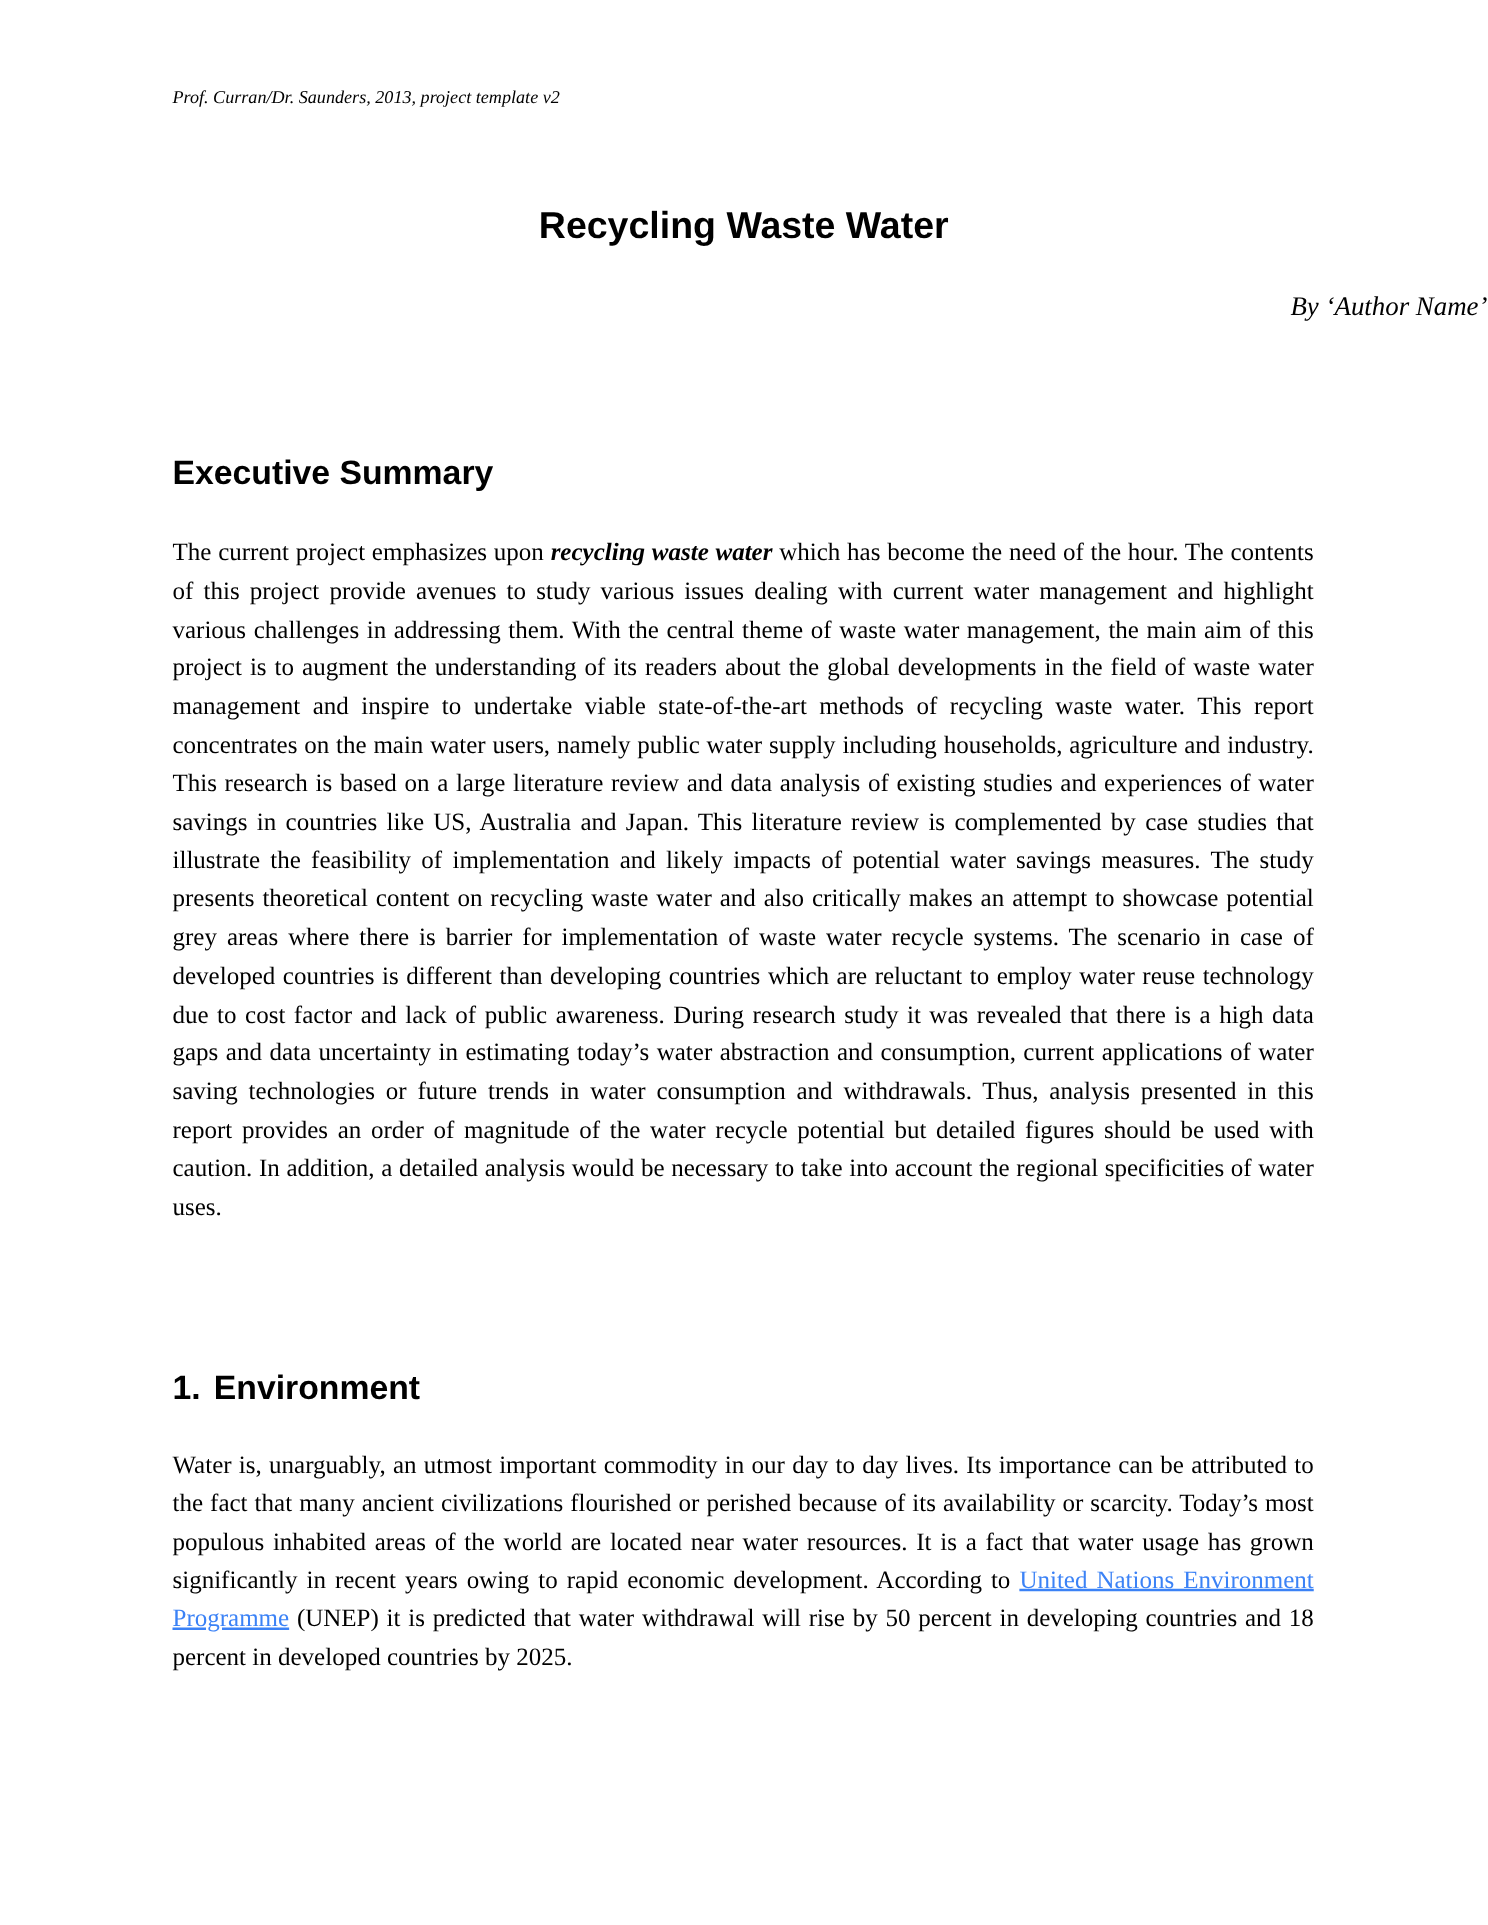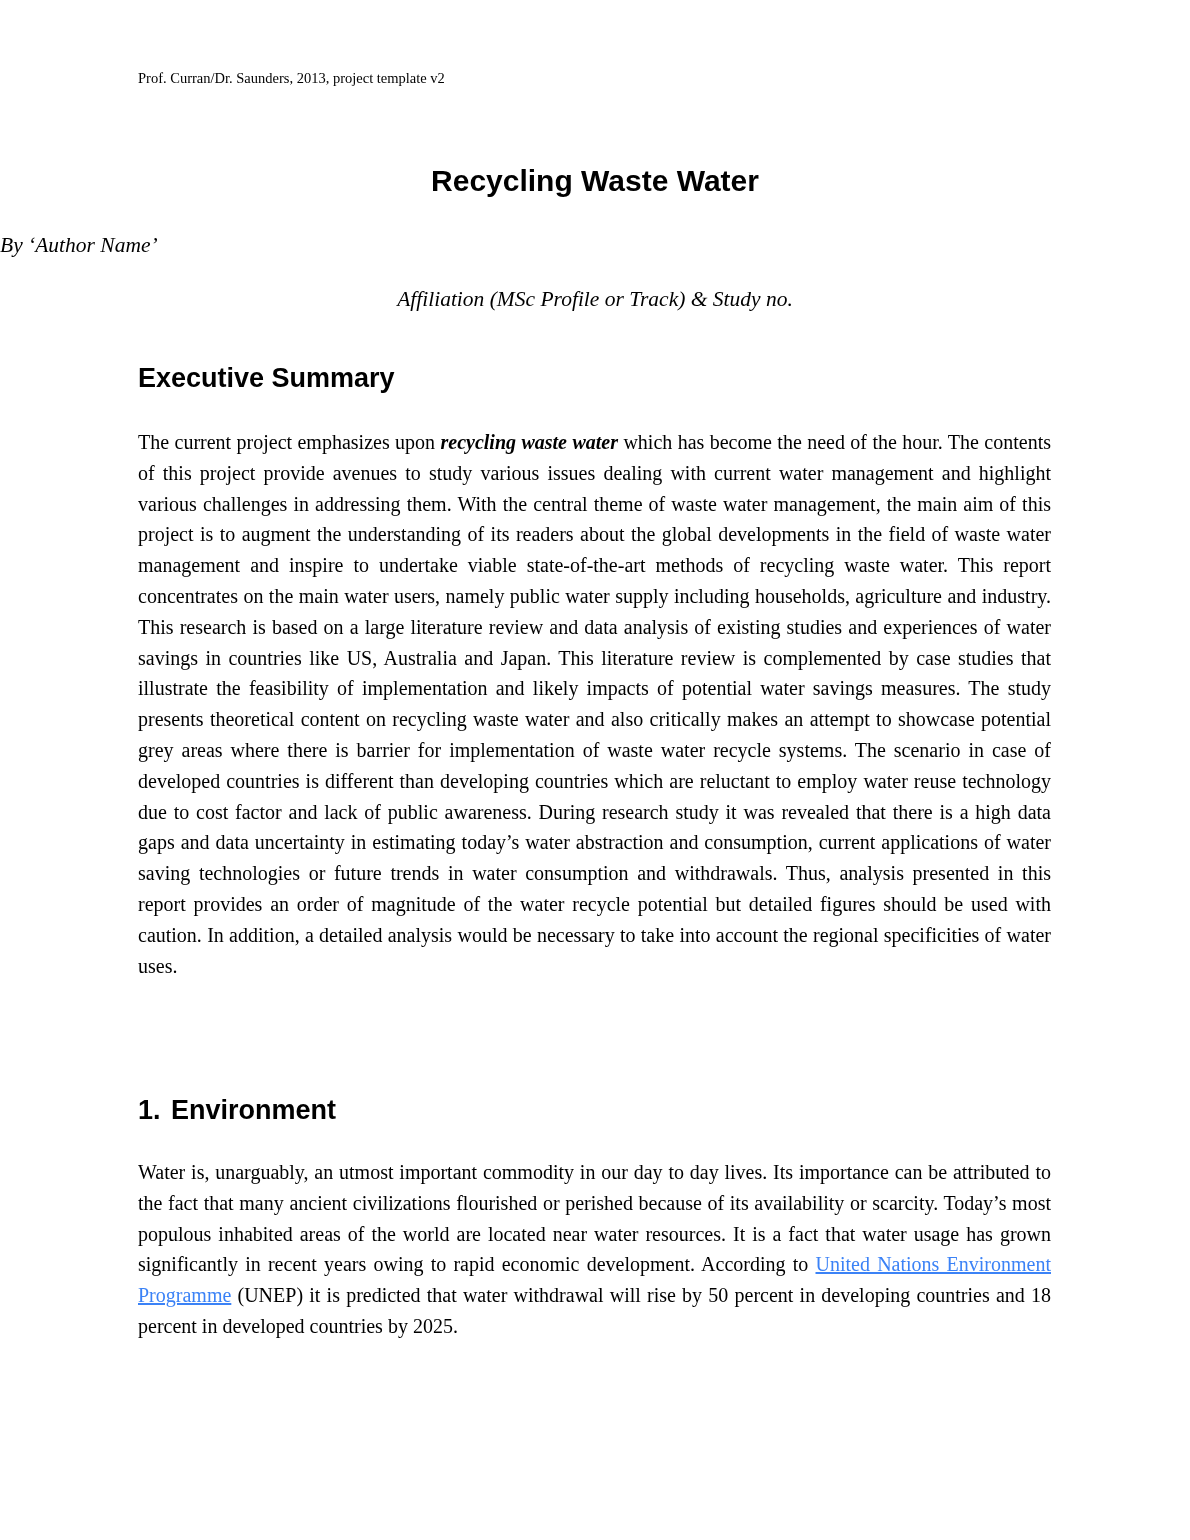--- a/index.html
+++ b/index.html
@@ -1,27 +1,27 @@
 <!DOCTYPE html>
 <html><head>
 <meta charset="utf-8">
 <style>
   html, body { margin: 0; padding: 0; background: #ffffff; }
   body { width: 1190px; height: 1540px; position: relative; overflow: hidden; color: #000; }
   .page { position: absolute; left: 0; top: 0; width: 1190px; height: 1540px; }
   .header-note {
     position: absolute; left: 138px; top: 69px;
-    font-family: "Liberation Serif", serif; font-size: 14.5px; line-height: 18px;
+    font-family: "Liberation Serif", serif; font-size: 14.5px; line-height: 18px; font-style: italic;
   }
   .title {
     position: absolute; left: 0; width: 1190px; top: 163px; text-align: center;
     font-family: "Liberation Sans", sans-serif; font-weight: bold; font-size: 30px; line-height: 36px;
   }
   .byline {
-    position: absolute; left: 0; width: 1190px; top: 232px; text-align: left;
+    position: absolute; left: 0; width: 1190px; top: 232px; text-align: right;
     font-family: "Liberation Serif", serif; font-style: italic; font-size: 21.5px; line-height: 26px;
   }
   .affiliation {
     position: absolute; left: 0; width: 1190px; top: 286px; text-align: center;
     font-family: "Liberation Serif", serif; font-style: italic; font-size: 21.5px; line-height: 26px;
   }
   .h2 {
     position: absolute; left: 138px;
     font-family: "Liberation Sans", sans-serif; font-weight: bold; font-size: 27px; line-height: 28px;
   }
@@ -39,20 +39,19 @@
   .para a { color: #3b82f6; text-decoration: underline; }
 </style>
 </head>
 <body>
 
 <div class="page">
   <div class="header-note">Prof. Curran/Dr. Saunders, 2013, project template v2</div>
 
   <h1 class="title" style="margin:0">Recycling Waste Water</h1>
   <div class="byline">By ‘Author Name’</div>
-  <div class="affiliation">Affiliation (MSc Profile or Track) &amp; Study no.</div>
 
   <h2 class="h2 exec" style="margin:0">Executive Summary</h2>
   <p class="para exec" style="margin:0"><span>The current project emphasizes upon </span><span class="emph">recycling waste water</span><span> which has become the need of the hour. The contents of this project provide avenues to study various issues dealing with current water management and highlight various challenges in addressing them. With the central theme of waste water management, the main aim of this project is to augment the understanding of its readers about the global developments in the field of waste water management and inspire to undertake viable state-of-the-art methods of recycling waste water. This report concentrates on the main water users, namely public water supply including households, agriculture and industry. This research is based on a large literature review and data analysis of existing studies and experiences of water savings in countries like US, Australia and Japan. This literature review is complemented by case studies that illustrate the feasibility of implementation and likely impacts of potential water savings measures. The study presents theoretical content on recycling waste water and also critically makes an attempt to showcase potential grey areas where there is barrier for implementation of waste water recycle systems. The scenario in case of developed countries is different than developing countries which are reluctant to employ water reuse technology due to cost factor and lack of public awareness. During research study it was revealed that there is a high data gaps and data uncertainty in estimating today’s water abstraction and consumption, current applications of water saving technologies or future trends in water consumption and withdrawals. Thus, analysis presented in this report provides an order of magnitude of the water recycle potential but detailed figures should be used with caution. In addition, a detailed analysis would be necessary to take into account the regional specificities of water uses.</span></p>
 
   <h2 class="h2 intro" style="margin:0"><span class="num">1.</span><span>Environment</span></h2>
   <p class="para intro" style="margin:0"><span>Water is, unarguably, an utmost important commodity in our day to day lives. Its importance can be attributed to the fact that many ancient civilizations flourished or perished because of its availability or scarcity.  Today’s most populous inhabited areas of the world are located near water resources. It is a fact that water usage has grown significantly in recent years owing to rapid economic development. According to </span><a href="#">United Nations Environment Programme</a><span> (UNEP) it is predicted that water withdrawal will rise by 50 percent in developing countries and 18 percent in developed countries by 2025.</span></p>
 </div>
 
 </body></html>

